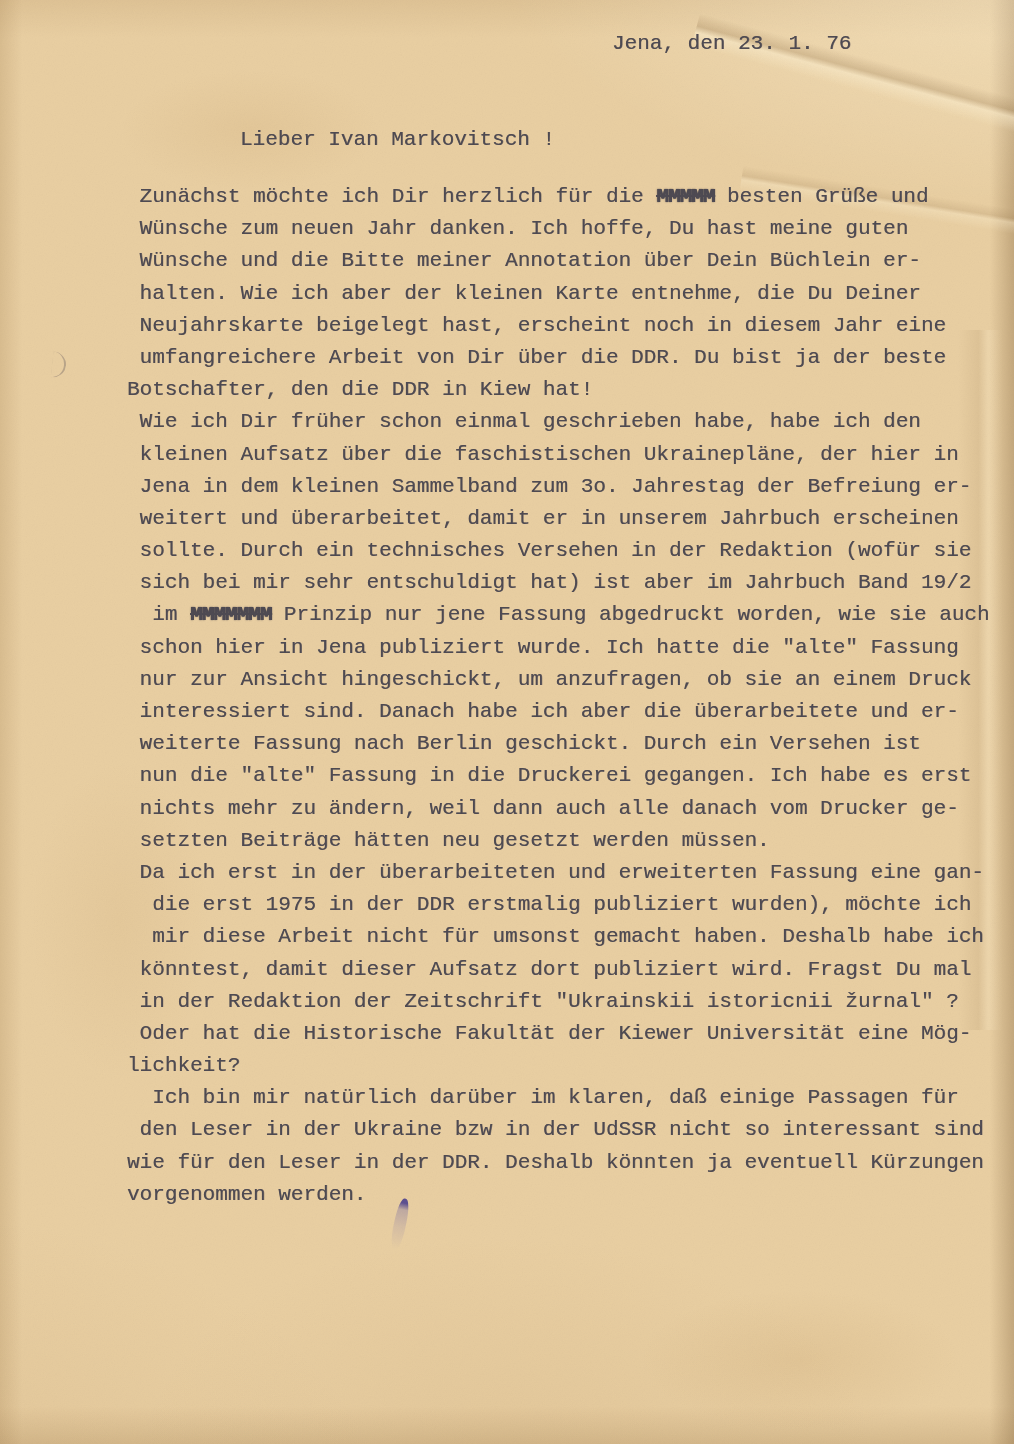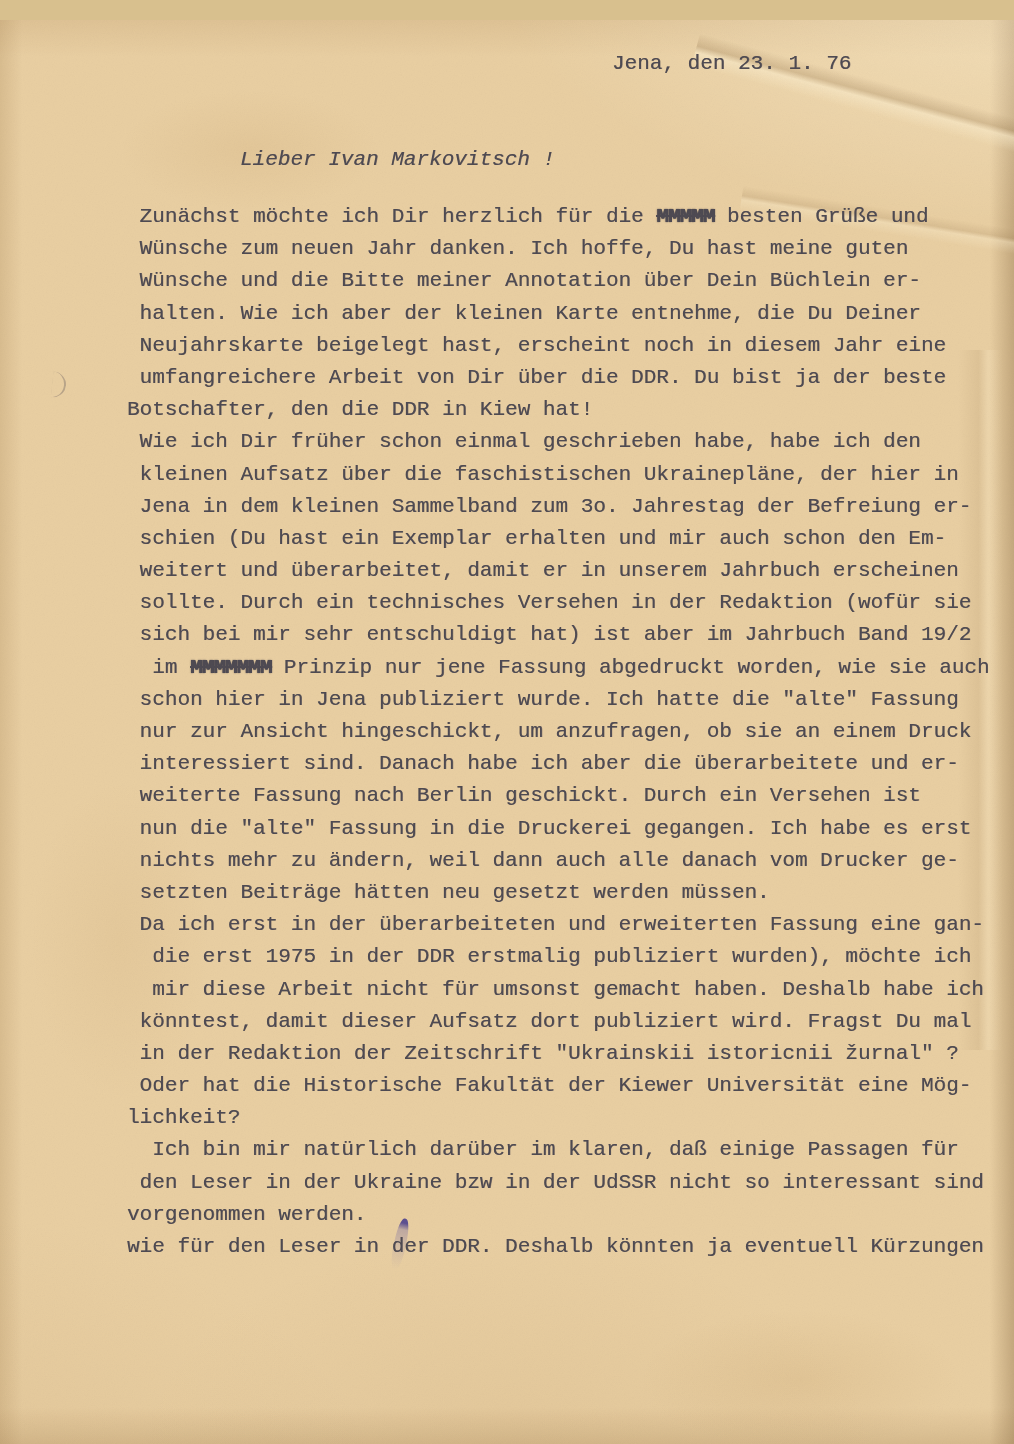--- a/index.html
+++ b/index.html
@@ -64,42 +64,41 @@
     position: absolute; left: 612px; top: 30px;
     font-size: 21px; line-height: 28px; white-space: pre;
     color: var(--ink, #4e4a52);
     text-shadow: 0.4px 0 0 rgba(70,64,76,0.55);
   }
   .salutation {
     position: absolute; left: 240px; top: 126px;
     font-size: 21px; line-height: 28px; white-space: pre;
     color: var(--ink, #4e4a52);
     text-shadow: 0.4px 0 0 rgba(70,64,76,0.55);
-    font-style: italic;
   }
   .letter-body {
     position: absolute; left: 127px; top: 181px; width: 880px;
     font-size: 21px; line-height: 32.2px;
     color: var(--ink, #4e4a52);
     text-shadow: 0.4px 0 0 rgba(70,64,76,0.55);
   }
   .line { white-space: pre; height: 32.2px; }
   .struck {
     font-weight: bold;
     text-decoration: line-through;
     letter-spacing: -1px;
     text-shadow: 0.8px 0 0 var(--ink, #4e4a52), 0 0 1.5px rgba(62,56,70,0.9);
     text-align: center;
   }
   .grain { position: absolute; inset: 0; pointer-events: none; mix-blend-mode: multiply; }
 </style>
 </head>
 <body>
 
-<div class="paper" style="background-color: rgb(233, 207, 162); margin-top: 20px;">
+<div class="paper" style="background-color: rgb(233, 207, 162);">
   <div class="crease crease-a"></div>
   <div class="crease crease-b"></div>
   <div class="crease crease-c"></div>
   <div class="stain-1"></div>
   <div class="stain-2"></div>
   <div class="stain-3"></div>
   <div class="margin-mark"></div>
   <div class="ink-smudge"></div>
 
   <div class="dateline">Jena, den 23. 1. 76</div>
@@ -108,43 +107,42 @@
       <div class="line"><span> Zunächst möchte ich Dir herzlich für die </span><span class="struck">MMMMM</span><span> besten Grüße und</span></div>
       <div class="line"><span> Wünsche zum neuen Jahr danken. Ich hoffe, Du hast meine guten</span></div>
       <div class="line"><span> Wünsche und die Bitte meiner Annotation über Dein Büchlein er-</span></div>
       <div class="line"><span> halten. Wie ich aber der kleinen Karte entnehme, die Du Deiner</span></div>
       <div class="line"><span> Neujahrskarte beigelegt hast, erscheint noch in diesem Jahr eine</span></div>
       <div class="line"><span> umfangreichere Arbeit von Dir über die DDR. Du bist ja der beste</span></div>
       <div class="line"><span>Botschafter, den die DDR in Kiew hat!</span></div>
       <div class="line"><span> Wie ich Dir früher schon einmal geschrieben habe, habe ich den</span></div>
       <div class="line"><span> kleinen Aufsatz über die faschistischen Ukrainepläne, der hier in</span></div>
       <div class="line"><span> Jena in dem kleinen Sammelband zum 3o. Jahrestag der Befreiung er-</span></div>
-      <div class="line"><span> schien (Du hast ein Exemplar erhalten und mir auch schon den Em-</span></div>
       <div class="line"><span> weitert und überarbeitet, damit er in unserem Jahrbuch erscheinen</span></div>
       <div class="line"><span> sollte. Durch ein technisches Versehen in der Redaktion (wofür sie</span></div>
       <div class="line"><span> sich bei mir sehr entschuldigt hat) ist aber im Jahrbuch Band 19/2</span></div>
       <div class="line"><span>  im </span><span class="struck">MMMMMMM</span><span> Prinzip nur jene Fassung abgedruckt worden, wie sie auch</span></div>
       <div class="line"><span> schon hier in Jena publiziert wurde. Ich hatte die "alte" Fassung</span></div>
       <div class="line"><span> nur zur Ansicht hingeschickt, um anzufragen, ob sie an einem Druck</span></div>
       <div class="line"><span> interessiert sind. Danach habe ich aber die überarbeitete und er-</span></div>
       <div class="line"><span> weiterte Fassung nach Berlin geschickt. Durch ein Versehen ist</span></div>
       <div class="line"><span> nun die "alte" Fassung in die Druckerei gegangen. Ich habe es erst</span></div>
       <div class="line"><span> nichts mehr zu ändern, weil dann auch alle danach vom Drucker ge-</span></div>
       <div class="line"><span> setzten Beiträge hätten neu gesetzt werden müssen.</span></div>
       <div class="line"><span> Da ich erst in der überarbeiteten und erweiterten Fassung eine gan-</span></div>
       <div class="line"><span>  die erst 1975 in der DDR erstmalig publiziert wurden), möchte ich</span></div>
       <div class="line"><span>  mir diese Arbeit nicht für umsonst gemacht haben. Deshalb habe ich</span></div>
       <div class="line"><span> könntest, damit dieser Aufsatz dort publiziert wird. Fragst Du mal</span></div>
       <div class="line"><span> in der Redaktion der Zeitschrift "Ukrainskii istoricnii žurnal" ?</span></div>
       <div class="line"><span> Oder hat die Historische Fakultät der Kiewer Universität eine Mög-</span></div>
       <div class="line"><span>lichkeit?</span></div>
       <div class="line"><span>  Ich bin mir natürlich darüber im klaren, daß einige Passagen für</span></div>
       <div class="line"><span> den Leser in der Ukraine bzw in der UdSSR nicht so interessant sind</span></div>
+      <div class="line"><span>wie für den Leser in der DDR. Deshalb könnten ja eventuell Kürzungen</span></div>
       <div class="line"><span>vorgenommen werden.</span></div>
-      <div class="line"><span>wie für den Leser in der DDR. Deshalb könnten ja eventuell Kürzungen</span></div>
     </div>
 
   <svg class="grain" width="1014" height="1444" xmlns="http://www.w3.org/2000/svg">
     <filter id="g">
       <feTurbulence type="fractalNoise" baseFrequency="0.9" numOctaves="2" stitchTiles="stitch"></feTurbulence>
       <feColorMatrix type="saturate" values="0"></feColorMatrix>
     </filter>
     <rect width="100%" height="100%" filter="url(#g)" opacity="0.05"></rect>
   </svg>
 </div>

